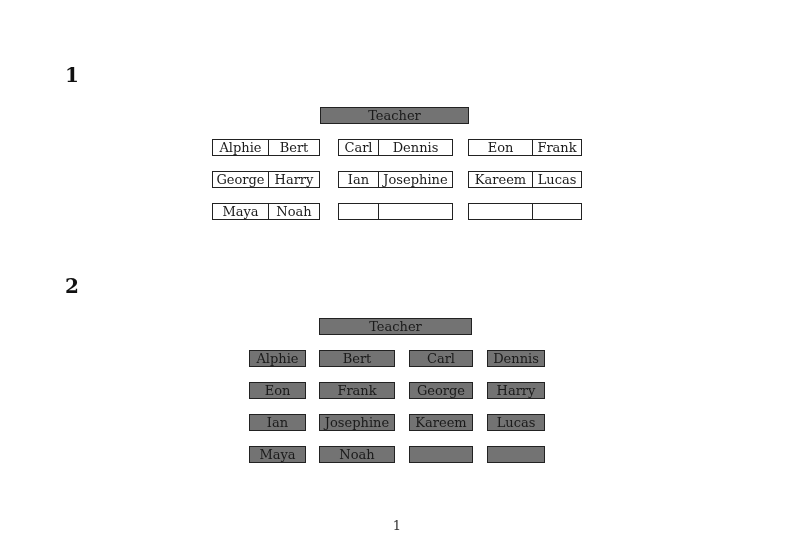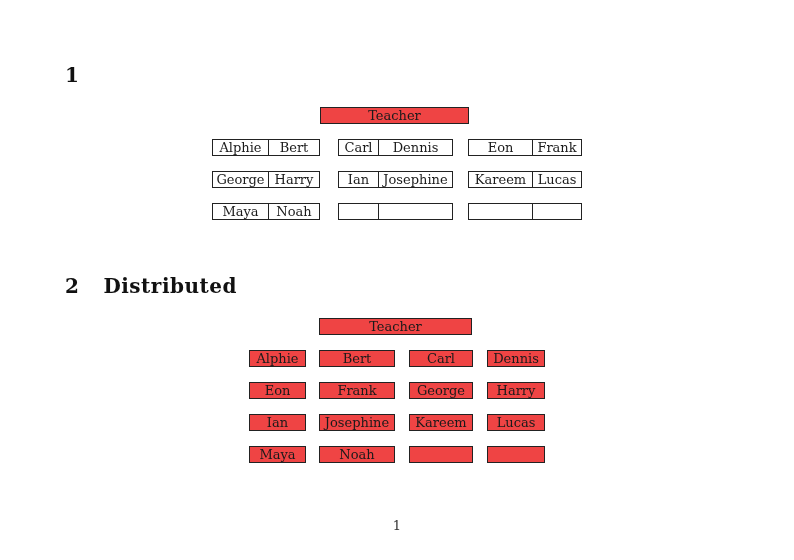--- a/index.html
+++ b/index.html
@@ -23,21 +23,21 @@
     gap: 24px;
     font-weight: bold;
     font-size: 20px;
     letter-spacing: 0.5px;
     color: #111;
     white-space: nowrap;
   }
   .box {
     position: absolute;
     border: 1px solid #222;
-    background: #ef4444;
+    background: #737373;
     box-sizing: border-box;
     display: flex;
     align-items: center;
     justify-content: center;
     font-size: 13px;
     line-height: 1;
     overflow: hidden;
   }
   .desk-pair {
     position: absolute;
@@ -120,21 +120,20 @@
     <div class="cell first" style="width:40px;"></div>
     <div class="cell second"></div>
   </div>
   <div class="desk-pair" style="left:468px; top:203px; width:114px; height:17px;">
     <div class="cell first" style="width:64px;"></div>
     <div class="cell second"></div>
   </div>
 
   <div class="section-heading" style="top:274px;">
     <span>2</span>
-    <span>Distributed</span>
   </div>
 
   <div class="box" style="left:319px; top:318px; width:153px; height:17px;">
     <span>Teacher</span>
   </div>
 
   <div class="box" style="left:249px; top:350px; width:57px; height:17px;">Alphie</div>
   <div class="box" style="left:319px; top:350px; width:76px; height:17px;">Bert</div>
   <div class="box" style="left:409px; top:350px; width:64px; height:17px;">Carl</div>
   <div class="box" style="left:487px; top:350px; width:58px; height:17px;">Dennis</div>

